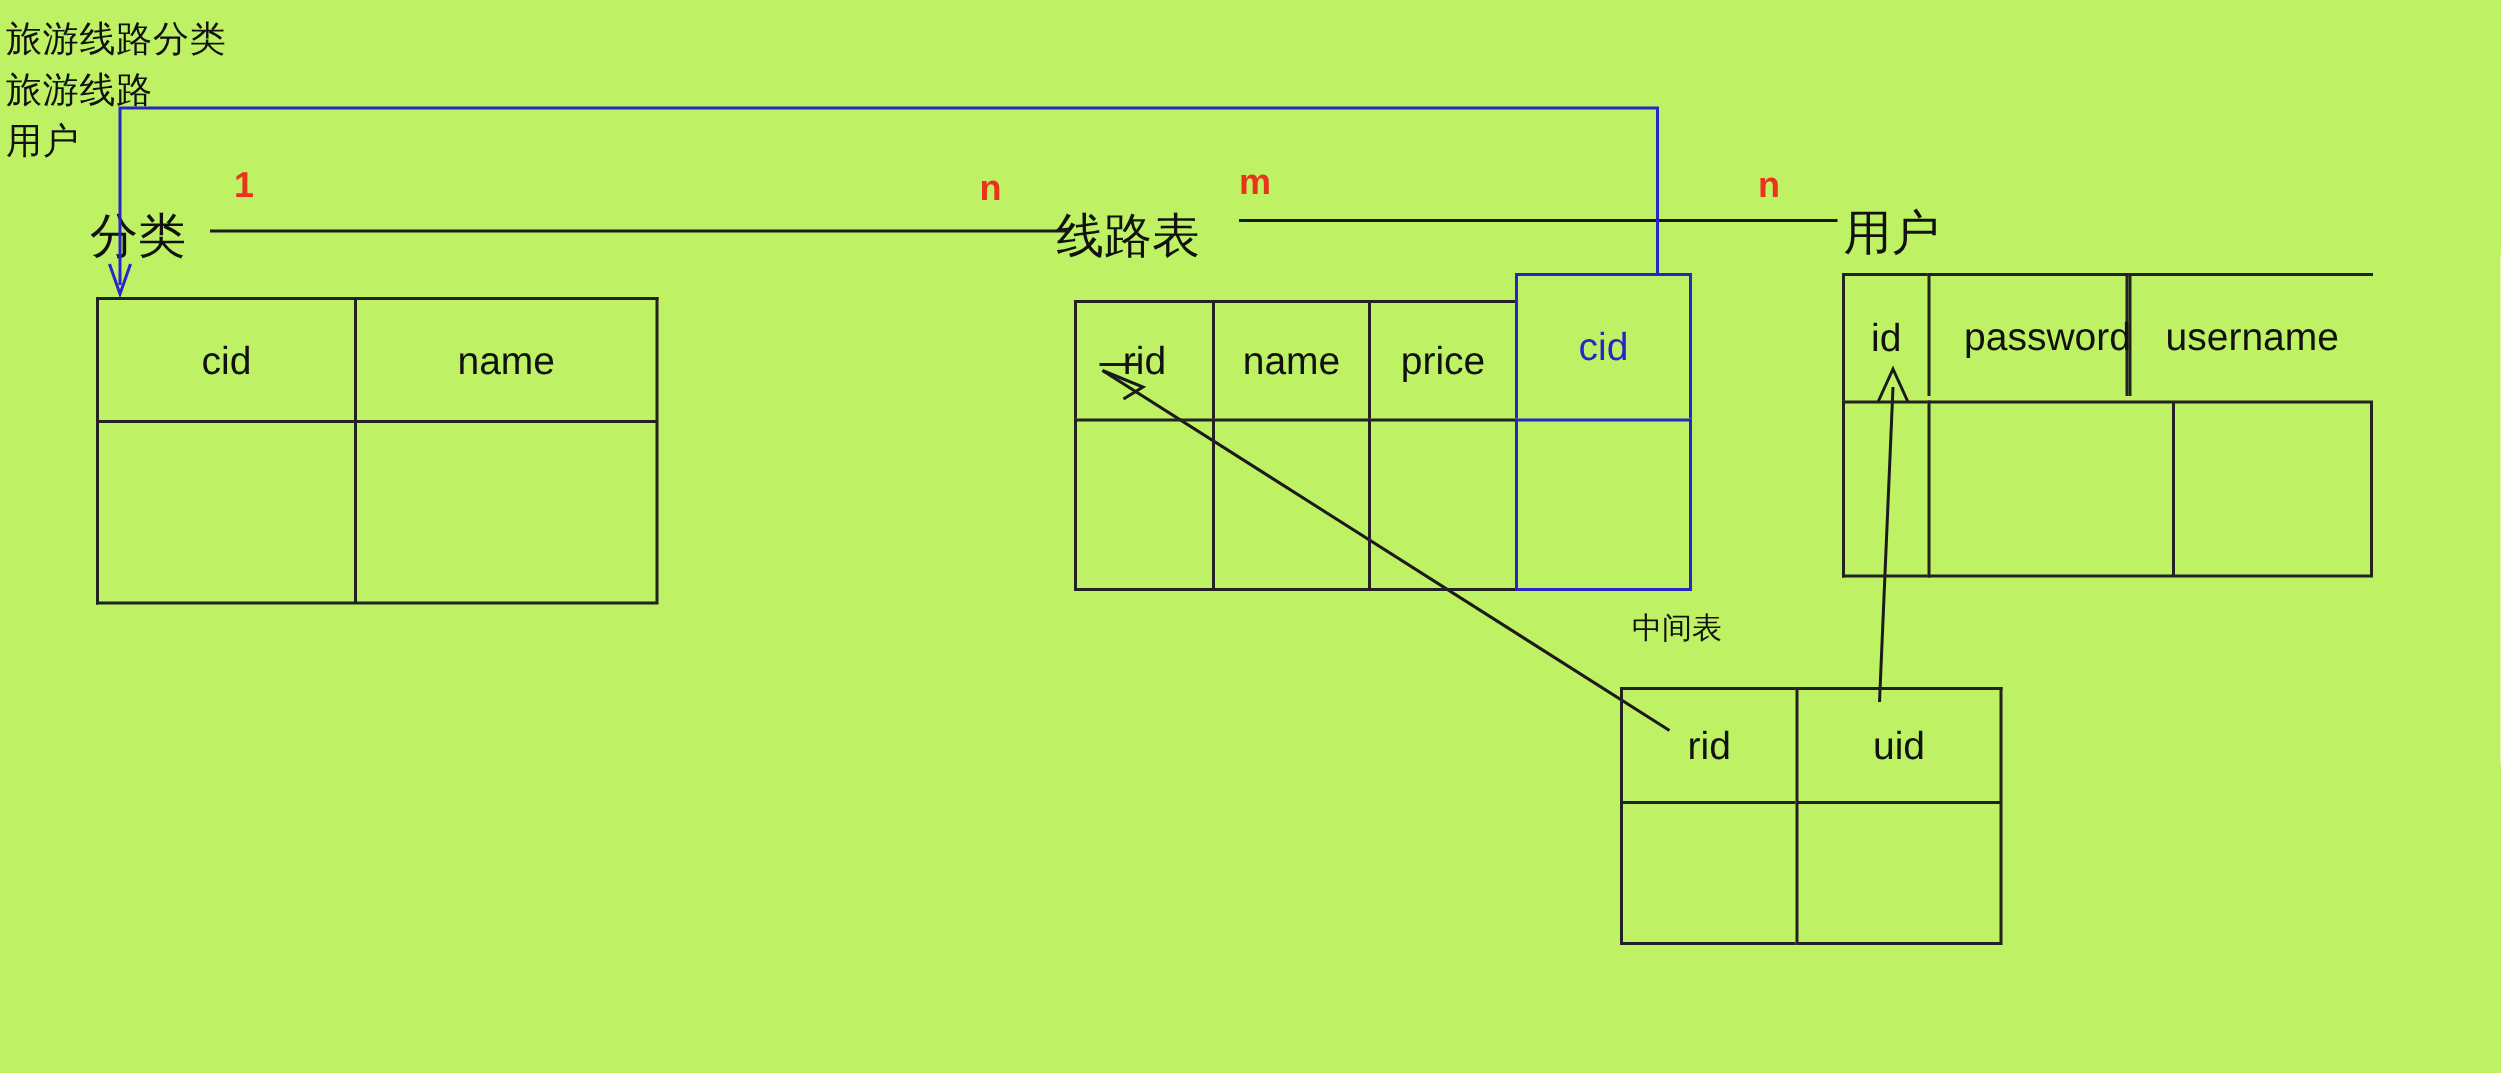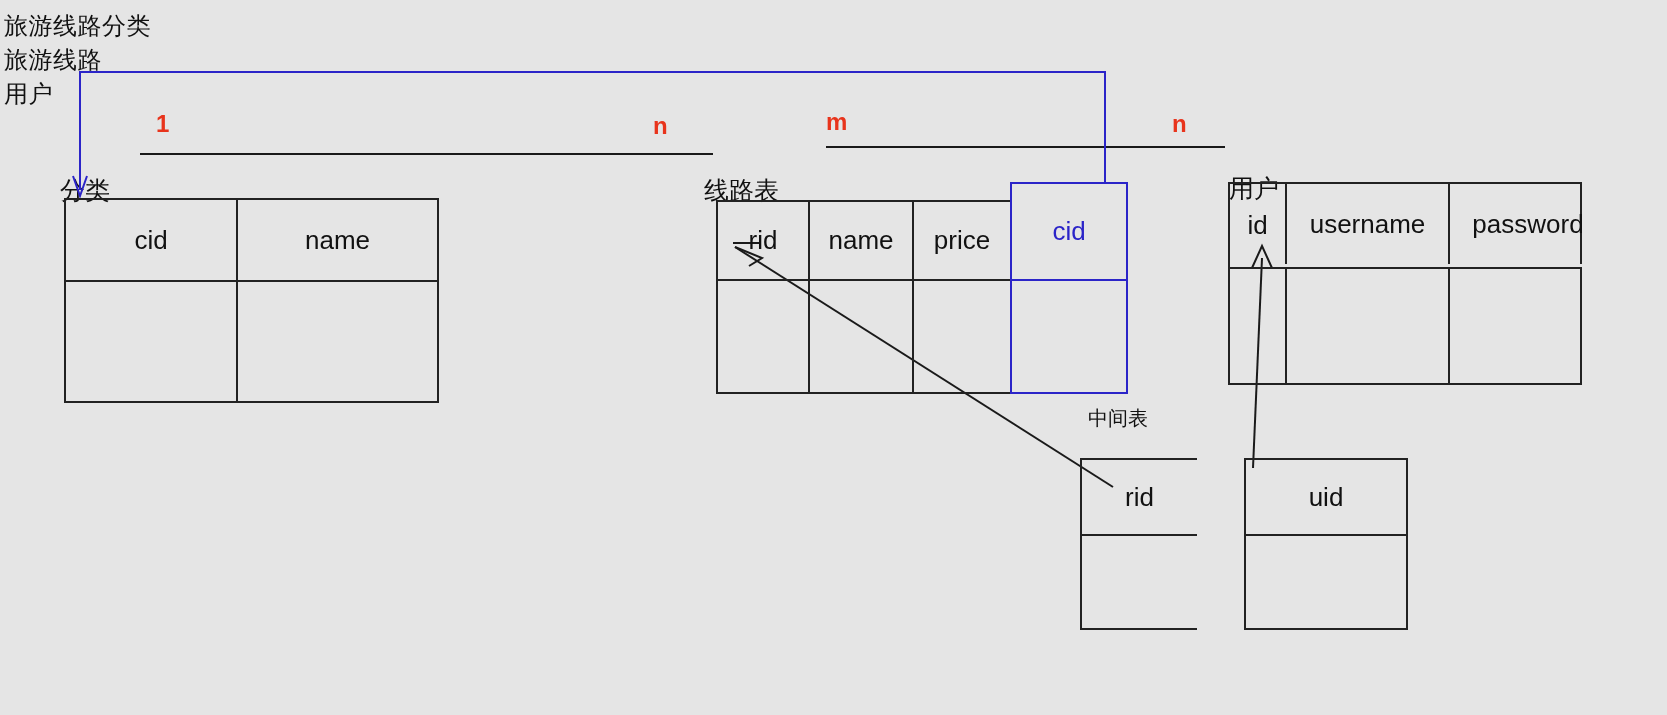--- a/index.html
+++ b/index.html
@@ -4,42 +4,41 @@
 <style>
   html, body {
     margin: 0;
     padding: 0;
     background: #ffffff;
   }
   #canvas {
     position: relative;
     width: 1667px;
     height: 715px;
-    background: #e5e5e5;
+    background: #bef264;
     font-family: "Liberation Sans", "DejaVu Sans", sans-serif;
     overflow: hidden;
   }
   .legend {
     position: absolute;
     left: 4px;
     font-size: 24px;
     color: #111111;
     white-space: nowrap;
     letter-spacing: 0.5px;
   }
   #legend-0 { top: 10px; }
   #legend-1 { top: 44px; }
   #legend-2 { top: 78px; }
 
   .ent-label {
     position: absolute;
-    font-size: 25px;
-    color: #111111;
-    white-space: nowrap;
-    margin-top: 38px;
+    font-size: 32px;
+    color: #111111;
+    white-space: nowrap;
   }
   .card-label {
     position: absolute;
     font-size: 24px;
     color: #e8341c;
     font-weight: 600;
     white-space: nowrap;
   }
   .tbl-caption {
     position: absolute;
@@ -115,21 +114,21 @@
   #table-user .tbl-row.last-row .c-un { height: 118px; }
   #table-user .tbl-row.last-row .c-pw { height: 118px; }
   #table-user .c-pw span {
     position: relative;
     left: 13px;
   }
 
   
   #table-mid { left: 1080px; top: 458px; }
   #table-mid .c-rid { width: 117px; height: 76px; }
-  #table-mid .c-uid { width: 164px; height: 76px; margin-left: 47px; }
+  #table-mid .c-uid { width: 138px; height: 76px; }
   #table-mid .tbl-row.last-row .c-rid { height: 96px; }
   #table-mid .tbl-row.last-row .c-uid { height: 96px; }
 
   
   .hline {
     position: absolute;
     height: 0;
     border-top: 2px solid #1a1a1a;
   }
   svg.overlay {
@@ -201,24 +200,24 @@
   </div>
 
   <div id="route-cid-col">
     <div class="cell ccell-head">cid</div>
     <div class="cell ccell-body"></div>
   </div>
 
   <div class="tbl" id="table-user">
     <div class="tbl-row">
       <div class="cell c-id">id</div>
-      <div class="cell c-un">username</div>
       <div class="cell c-pw last-col">
           <span>password</span>
         </div>
+      <div class="cell c-un">username</div>
     </div>
     <div class="tbl-row last-row">
       <div class="cell c-id"></div>
       <div class="cell c-un"></div>
       <div class="cell c-pw last-col"></div>
     </div>
   </div>
 
   <div class="tbl" id="table-mid">
     <div class="tbl-row">

